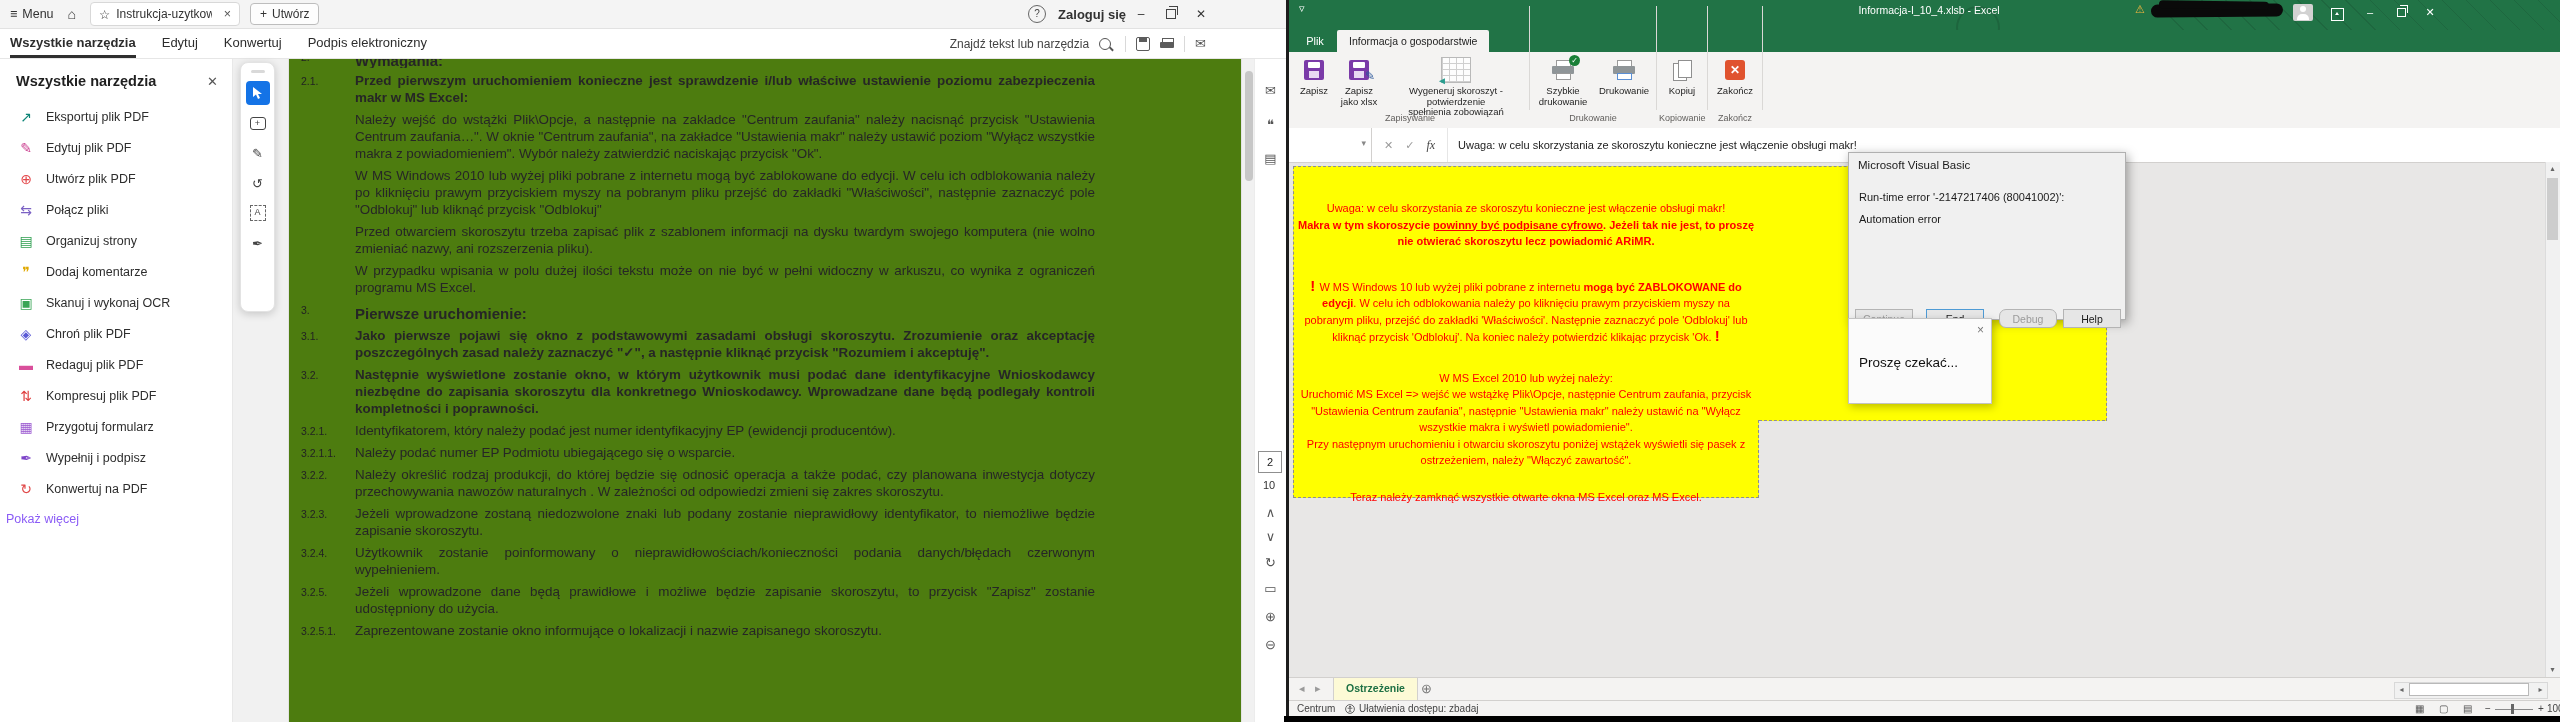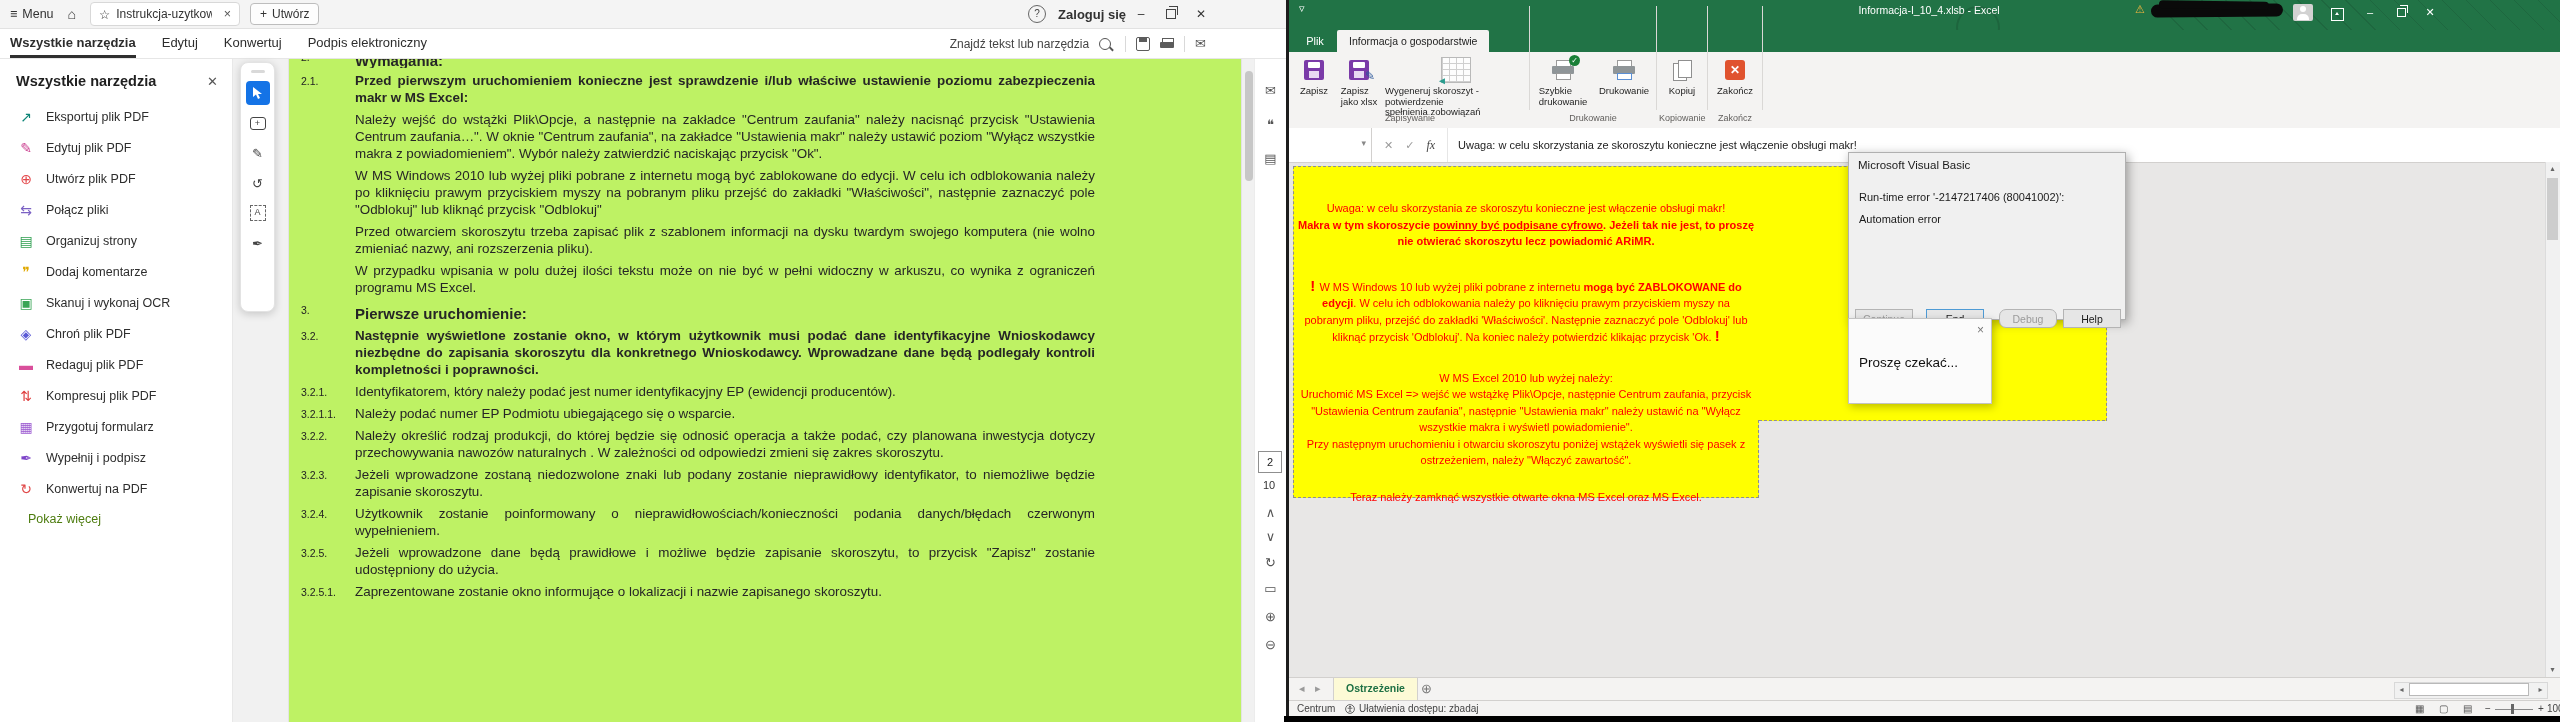--- a/index.html
+++ b/index.html
@@ -46,30 +46,30 @@
 
   
   .ac-panel{position:absolute;left:0;top:59px;width:232px;bottom:0;background:#fff;border-right:1px solid #e8e8e8;}
   .panel-head{display:flex;align-items:center;padding:14px 14px 6px 16px;}
   .panel-title{font-weight:bold;font-size:14.5px;color:#1f1f1f;}
   .panel-close{margin-left:auto;color:#555;font-size:13px;cursor:pointer;}
   .tool-list{margin-top:6px;}
   .tool-item{display:flex;align-items:center;gap:12px;height:31px;padding-left:18px;cursor:pointer;}
   .tool-ic{width:16px;text-align:center;font-size:14px;}
   .tool-label{font-size:12.5px;color:#2d2d2d;}
-  .show-more{padding:8px 0 0 28px;font-size:12.5px;color:#4d7c0f;cursor:pointer;}
+  .show-more{padding:8px 0 0 6px;font-size:12.5px;color:#8b5cf6;cursor:pointer;}
   .panel-bottom{position:absolute;left:0;right:0;bottom:12px;}
   .pb-divider{height:1px;background:#e4e4e4;margin:0 16px 14px 16px;}
   .pb-promo{font-size:12px;color:#2f2f2f;text-align:center;line-height:16px;padding:0 18px;}
   .trial-btn{margin:12px auto 0 auto;width:160px;height:30px;border-radius:16px;background:#0d66d0;color:#fff;
     font-weight:bold;font-size:12.5px;display:flex;align-items:center;justify-content:center;cursor:pointer;}
 
   
   .ac-doc{position:absolute;left:233px;top:59px;right:31px;bottom:0;background:#f1f1f1;overflow:hidden;}
-  .ac-page{position:absolute;left:55px;top:0;width:952px;bottom:0;background:#bef264;border-left:1px solid #e3e3e3;border-right:1px solid #e3e3e3;overflow:hidden;}
+  .ac-page{position:absolute;left:55px;top:0;width:952px;bottom:0;background:#4d7c0f;border-left:1px solid #e3e3e3;border-right:1px solid #e3e3e3;overflow:hidden;}
   .pdf-body{position:absolute;left:12px;right:146px;top:0;color:#262626;}
   .pdf-cuthead{height:9px;overflow:hidden;margin-bottom:4px;}
   .pdf-cuthead .inner{transform:translateY(-11px);}
   .pdf-row{display:flex;margin-bottom:5px;}
   .pdf-num{flex:0 0 54px;font-size:10.5px;padding-top:3px;color:#222;}
   .pdf-text{flex:1;font-size:13.4px;line-height:17px;text-align:justify;}
   .pdf-text.b{font-weight:bold;}
   .pdf-text.h{font-weight:bold;font-size:15px;margin-top:4px;}
   .pdf-cuthead .pdf-text{font-weight:bold;font-size:15px;}
 
@@ -118,21 +118,21 @@
   .ic-restore-w::before{content:"";position:absolute;left:2px;top:-4px;width:7px;height:7px;border:1px solid #fff;border-bottom:none;border-left:none;}
 
   .xl-tabs{position:absolute;left:0;top:30px;width:100%;height:22px;background:#217346;}
   .xl-plik{position:absolute;left:4px;top:0;width:44px;height:22px;color:#fff;font-size:11px;text-align:center;line-height:22px;cursor:pointer;}
   .xl-activetab{position:absolute;left:48px;top:0;height:22px;background:#f4f3f2;color:#222;font-size:10.5px;
     line-height:22px;padding:0 12px;border-radius:2px 2px 0 0;cursor:pointer;}
 
   .xl-ribbon{position:absolute;left:0;top:52px;width:100%;height:76px;background:#f4f3f2;border-bottom:1px solid #d2d0ce;}
   .rb-btn{position:absolute;top:3px;height:66px;display:flex;flex-direction:column;align-items:center;cursor:pointer;}
   .rb-ic{height:30px;display:flex;align-items:center;justify-content:center;position:relative;}
-  .rb-label{font-size:9.5px;line-height:10.5px;color:#1f1f1f;margin-top:1px;white-space:pre-line;}
+  .rb-label{font-size:9.5px;line-height:10.5px;text-align:center;color:#1f1f1f;margin-top:1px;white-space:pre-line;}
   .rb-sep{position:absolute;top:5px;height:104px;width:1px;background:#dad8d6;height:104px;}
   .rb-sep{height:104px;}
   .rb-group{position:absolute;top:61px;font-size:9px;color:#605e5c;text-align:center;}
   .ic-floppy{width:20px;height:20px;background:#7a3aa8;border-radius:2px;position:relative;}
   .ic-floppy::before{content:"";position:absolute;left:4px;top:2px;right:4px;height:6px;background:#fff;border-radius:1px;}
   .ic-floppy::after{content:"";position:absolute;left:5px;bottom:2px;right:5px;height:7px;background:#e8d9f2;}
   .pencil-badge{position:absolute;right:-6px;bottom:-3px;color:#2b579a;font-size:12px;}
   .ic-grid{width:28px;height:24px;border:1px solid #b9b9b9;position:relative;background-color:#fdfdfd;
     background-image:repeating-linear-gradient(90deg,#cfcfcf 0 1px,transparent 1px 7px),repeating-linear-gradient(0deg,#cfcfcf 0 1px,transparent 1px 6px);}
   .ic-grid .arr{position:absolute;left:-5px;bottom:-4px;color:#2a9d8f;font-size:10px;}
@@ -352,20 +352,24 @@
               </div>
               <div class="pdf-row">
                 <span class="pdf-num"></span>
                 <div class="pdf-text">W przypadku wpisania w polu dużej ilości tekstu może on nie być w pełni widoczny w arkuszu, co wynika z ograniczeń programu MS Excel.</div>
               </div>
               <div class="pdf-row">
                 <span class="pdf-num">3.</span>
                 <div class="pdf-text h">Pierwsze uruchomienie:</div>
               </div>
               <div class="pdf-row">
+                <span class="pdf-num">3.1.</span>
+                <div class="pdf-text b">Jako pierwsze pojawi się okno z podstawowymi zasadami obsługi skoroszytu. Zrozumienie oraz akceptację poszczególnych zasad należy zaznaczyć "✓", a następnie kliknąć przycisk "Rozumiem i akceptuję".</div>
+              </div>
+              <div class="pdf-row">
                 <span class="pdf-num">3.2.</span>
                 <div class="pdf-text b">Następnie wyświetlone zostanie okno, w którym użytkownik musi podać dane identyfikacyjne Wnioskodawcy niezbędne do zapisania skoroszytu dla konkretnego Wnioskodawcy. Wprowadzane dane będą podlegały kontroli kompletności i poprawności.</div>
               </div>
               <div class="pdf-row">
                 <span class="pdf-num">3.2.1.</span>
                 <div class="pdf-text">Identyfikatorem, który należy podać jest numer identyfikacyjny EP (ewidencji producentów).</div>
               </div>
               <div class="pdf-row">
                 <span class="pdf-num">3.2.1.1.</span>
                 <div class="pdf-text">Należy podać numer EP Podmiotu ubiegającego się o wsparcie.</div>

